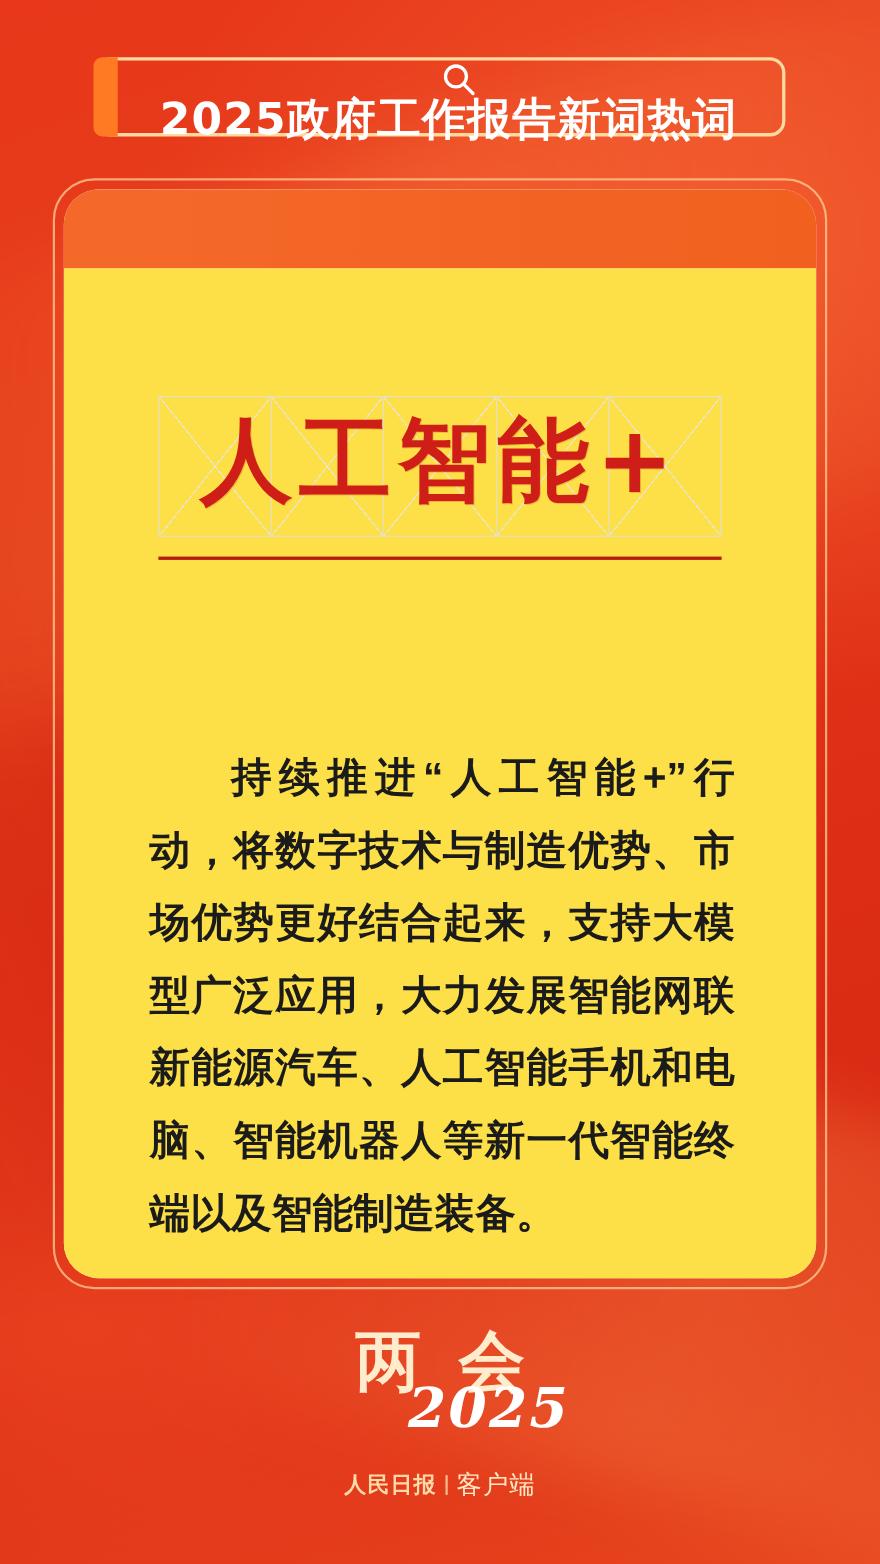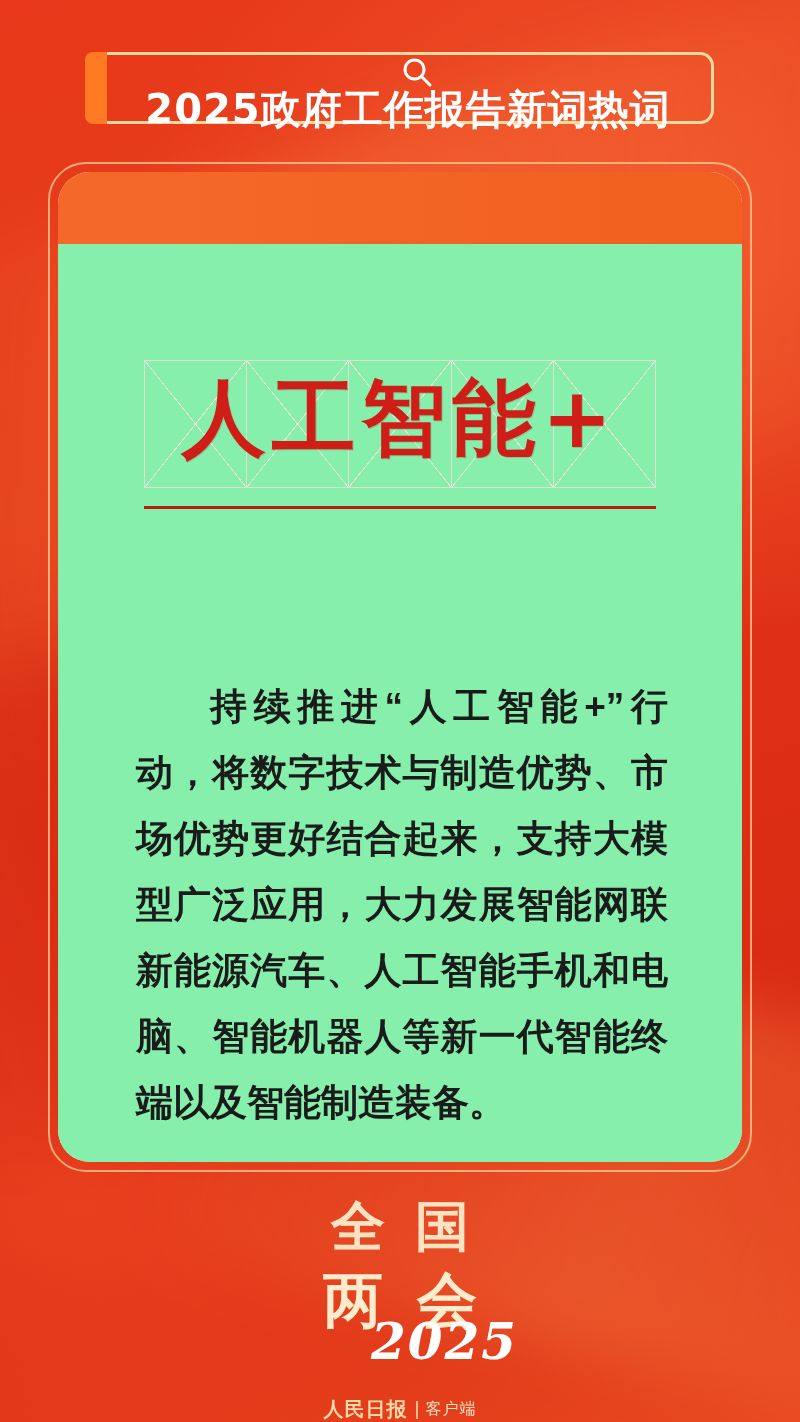--- a/index.html
+++ b/index.html
@@ -117,21 +117,21 @@
     box-sizing: border-box;
   }
   .card-top {
     height: 72px;
     background: #f4692a;
     background: linear-gradient(90deg, #f4692a 0%, #f1601f 100%);
   }
   .card-body {
     position: relative;
     height: 1123px;
-    background: #86efac;
+    background: #fde047;
   }
 
   
   .kw-wrap {
     position: absolute;
     left: 86px;
     top: 116px;
     width: 512px;
     height: 128px;
   }
@@ -257,21 +257,21 @@
     font-family: "DejaVu Serif", "Liberation Serif", serif;
   }
   .credit-sep {
     width: 2px;
     height: 18px;
     background: #ffd9a8;
     opacity: 0.8;
   }
   .credit-app {
     color: #ffe7c4;
-    font-size: 16px;
+    font-size: 23px;
     letter-spacing: 1px;
     font-family: "DejaVu Sans", "Liberation Sans", sans-serif;
   }
 </style>
 </head>
 <body>
 
 <div class="poster">
 
   <div class="bg-streak streak-a"></div>
@@ -306,21 +306,20 @@
         <div class="kw-text">人工智能+</div>
       </div>
 
       <div class="kw-rule"></div>
 
       <div class="para">持续推进“人工智能+”行动，将数字技术与制造优势、市场优势更好结合起来，支持大模型广泛应用，大力发展智能网联新能源汽车、人工智能手机和电脑、智能机器人等新一代智能终端以及智能制造装备。</div>
     </div>
   </div>
 
   <div class="emblem">
-    <div class="emblem-line1">全国</div>
     <div class="emblem-big">两会</div>
     <div class="emblem-year">2025</div>
     <div class="emblem-credit">
       <span class="credit-brand">人民日报</span>
       <span class="credit-sep"></span>
       <span class="credit-app">客户端</span>
     </div>
   </div>
 
 </div>

